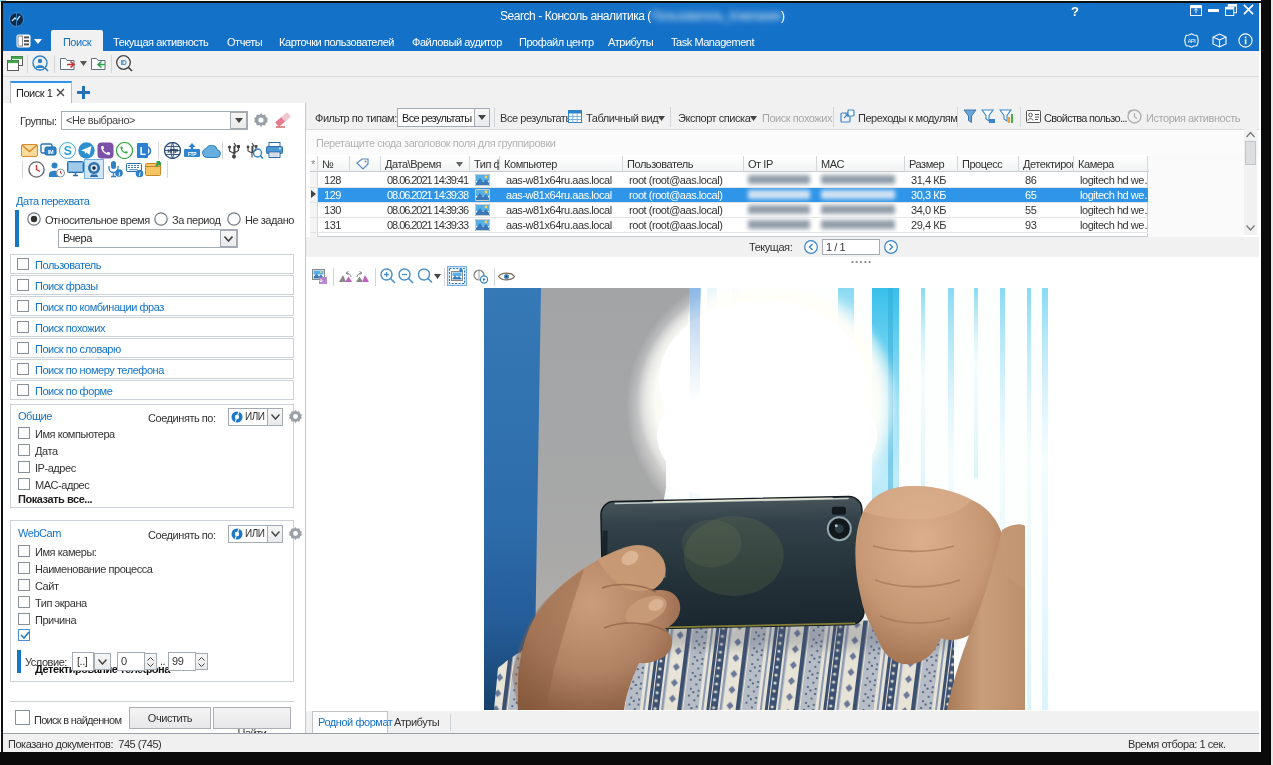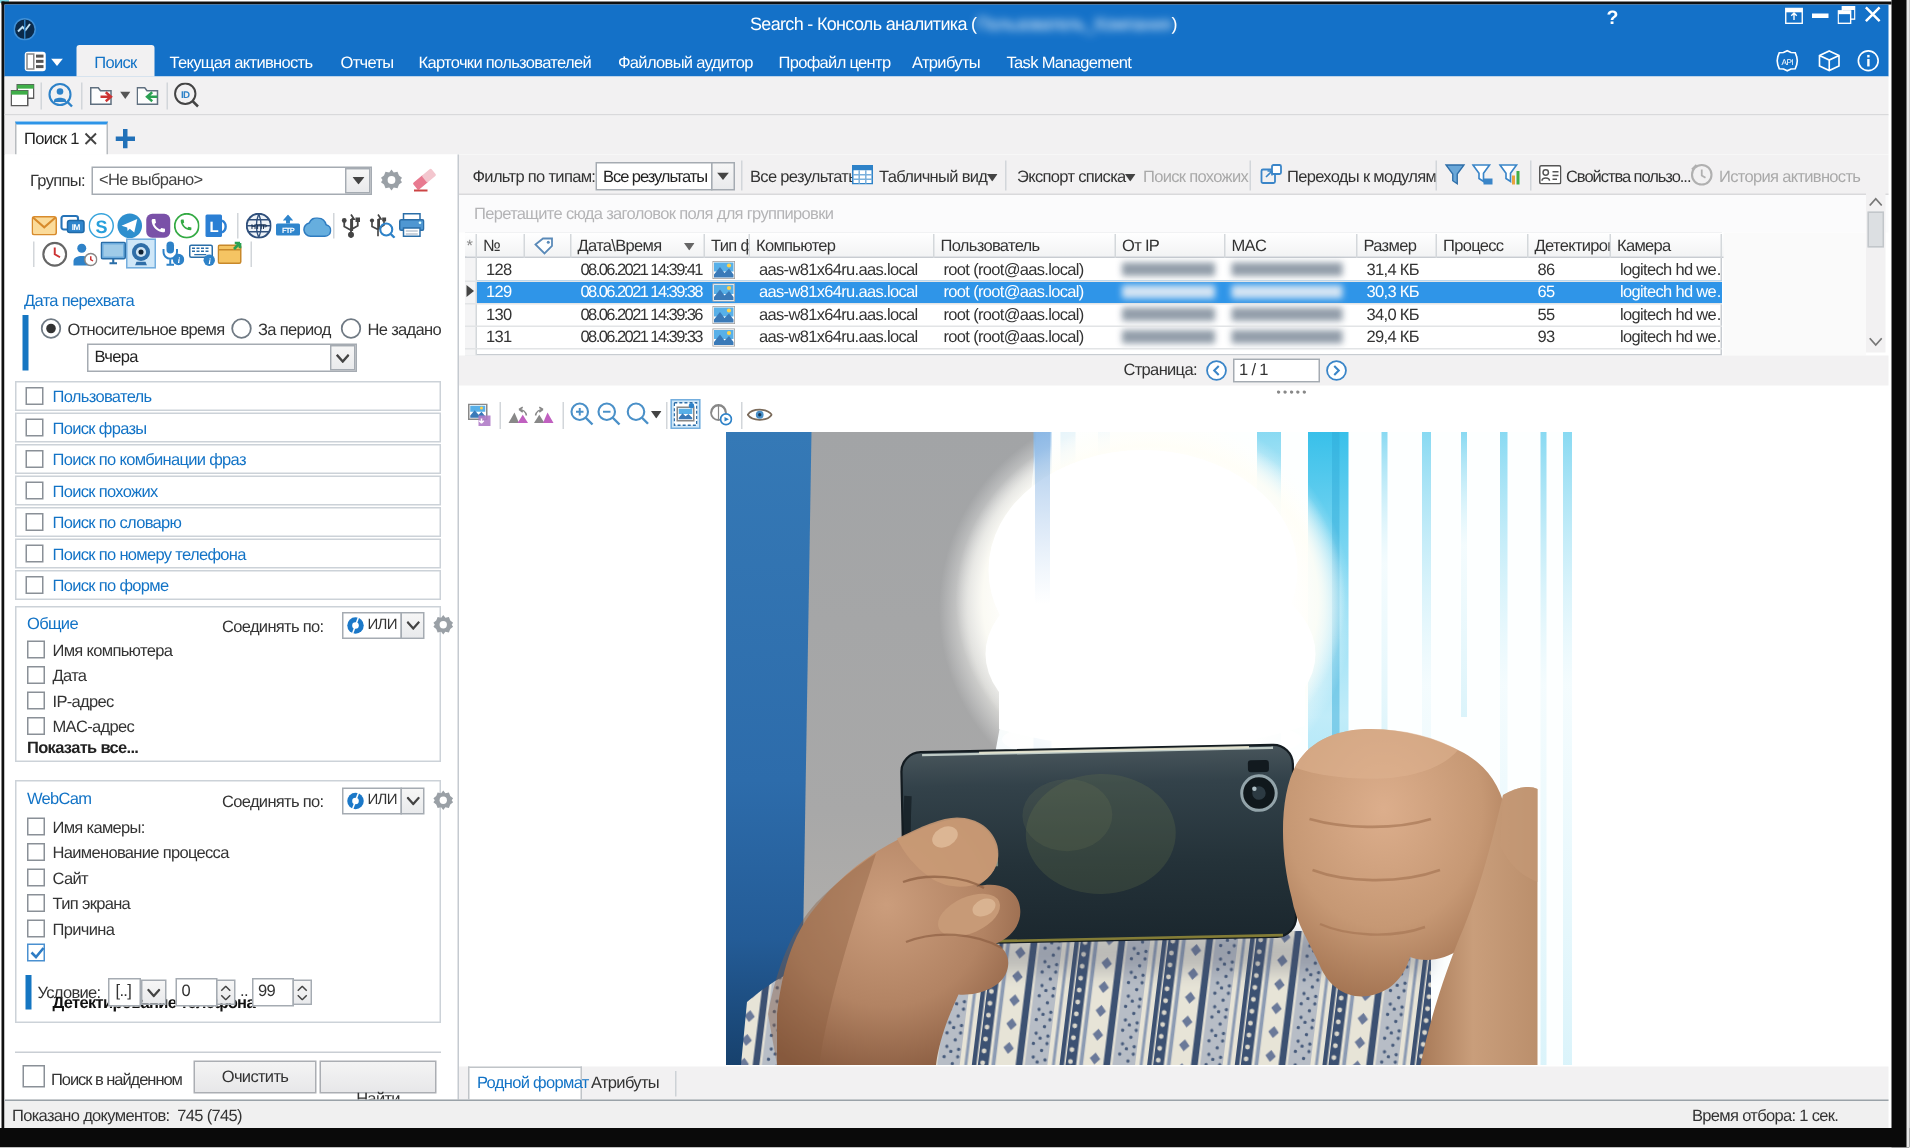--- a/index.html
+++ b/index.html
@@ -567,21 +567,21 @@
 <div class="abs" style="left:1244px;top:128px;width:13px;height:107px;background:#f2f1f2"></div>
 <svg class="abs" style="left:1246px;top:131px" width="9" height="8" viewBox="0 0 9 8">
     <path d="M0.5 6 L4.5 1.5 L8.5 6" fill="none" stroke="#777" stroke-width="1.2"></path>
   </svg>
 <div class="abs" style="left:1245px;top:141px;width:11px;height:24px;background:#dcdfe2;border:1px solid #c2c6ca"></div>
 <svg class="abs" style="left:1246px;top:224px" width="9" height="8" viewBox="0 0 9 8">
     <path d="M0.5 1.5 L4.5 6 L8.5 1.5" fill="none" stroke="#777" stroke-width="1.2"></path>
   </svg>
 
 <div class="abs" style="left:306px;top:237px;width:953px;height:20px;background:#f2f1f2"></div>
-<div class="abs" style="left:749px;top:241px">Страница:</div>
+<div class="abs" style="left:749px;top:241px">Текущая:</div>
 <svg class="abs" style="left:804px;top:240px" width="14" height="14" viewBox="0 0 14 14">
     <circle cx="7" cy="7" r="6.3" fill="#fff" stroke="#3a85c8" stroke-width="1.2"></circle>
     <path d="M8.5 4 L5.5 7 L8.5 10" fill="none" stroke="#3a85c8" stroke-width="1.4"></path>
   </svg>
 <div class="combo abs" style="left:822px;top:239px;width:58px;height:16px"></div>
 <div class="abs" style="left:826px;top:241px">1 / 1</div>
 <svg class="abs" style="left:884px;top:240px" width="14" height="14" viewBox="0 0 14 14">
     <circle cx="7" cy="7" r="6.3" fill="#fff" stroke="#3a85c8" stroke-width="1.2"></circle>
     <path d="M5.5 4 L8.5 7 L5.5 10" fill="none" stroke="#3a85c8" stroke-width="1.4"></path>
   </svg>

